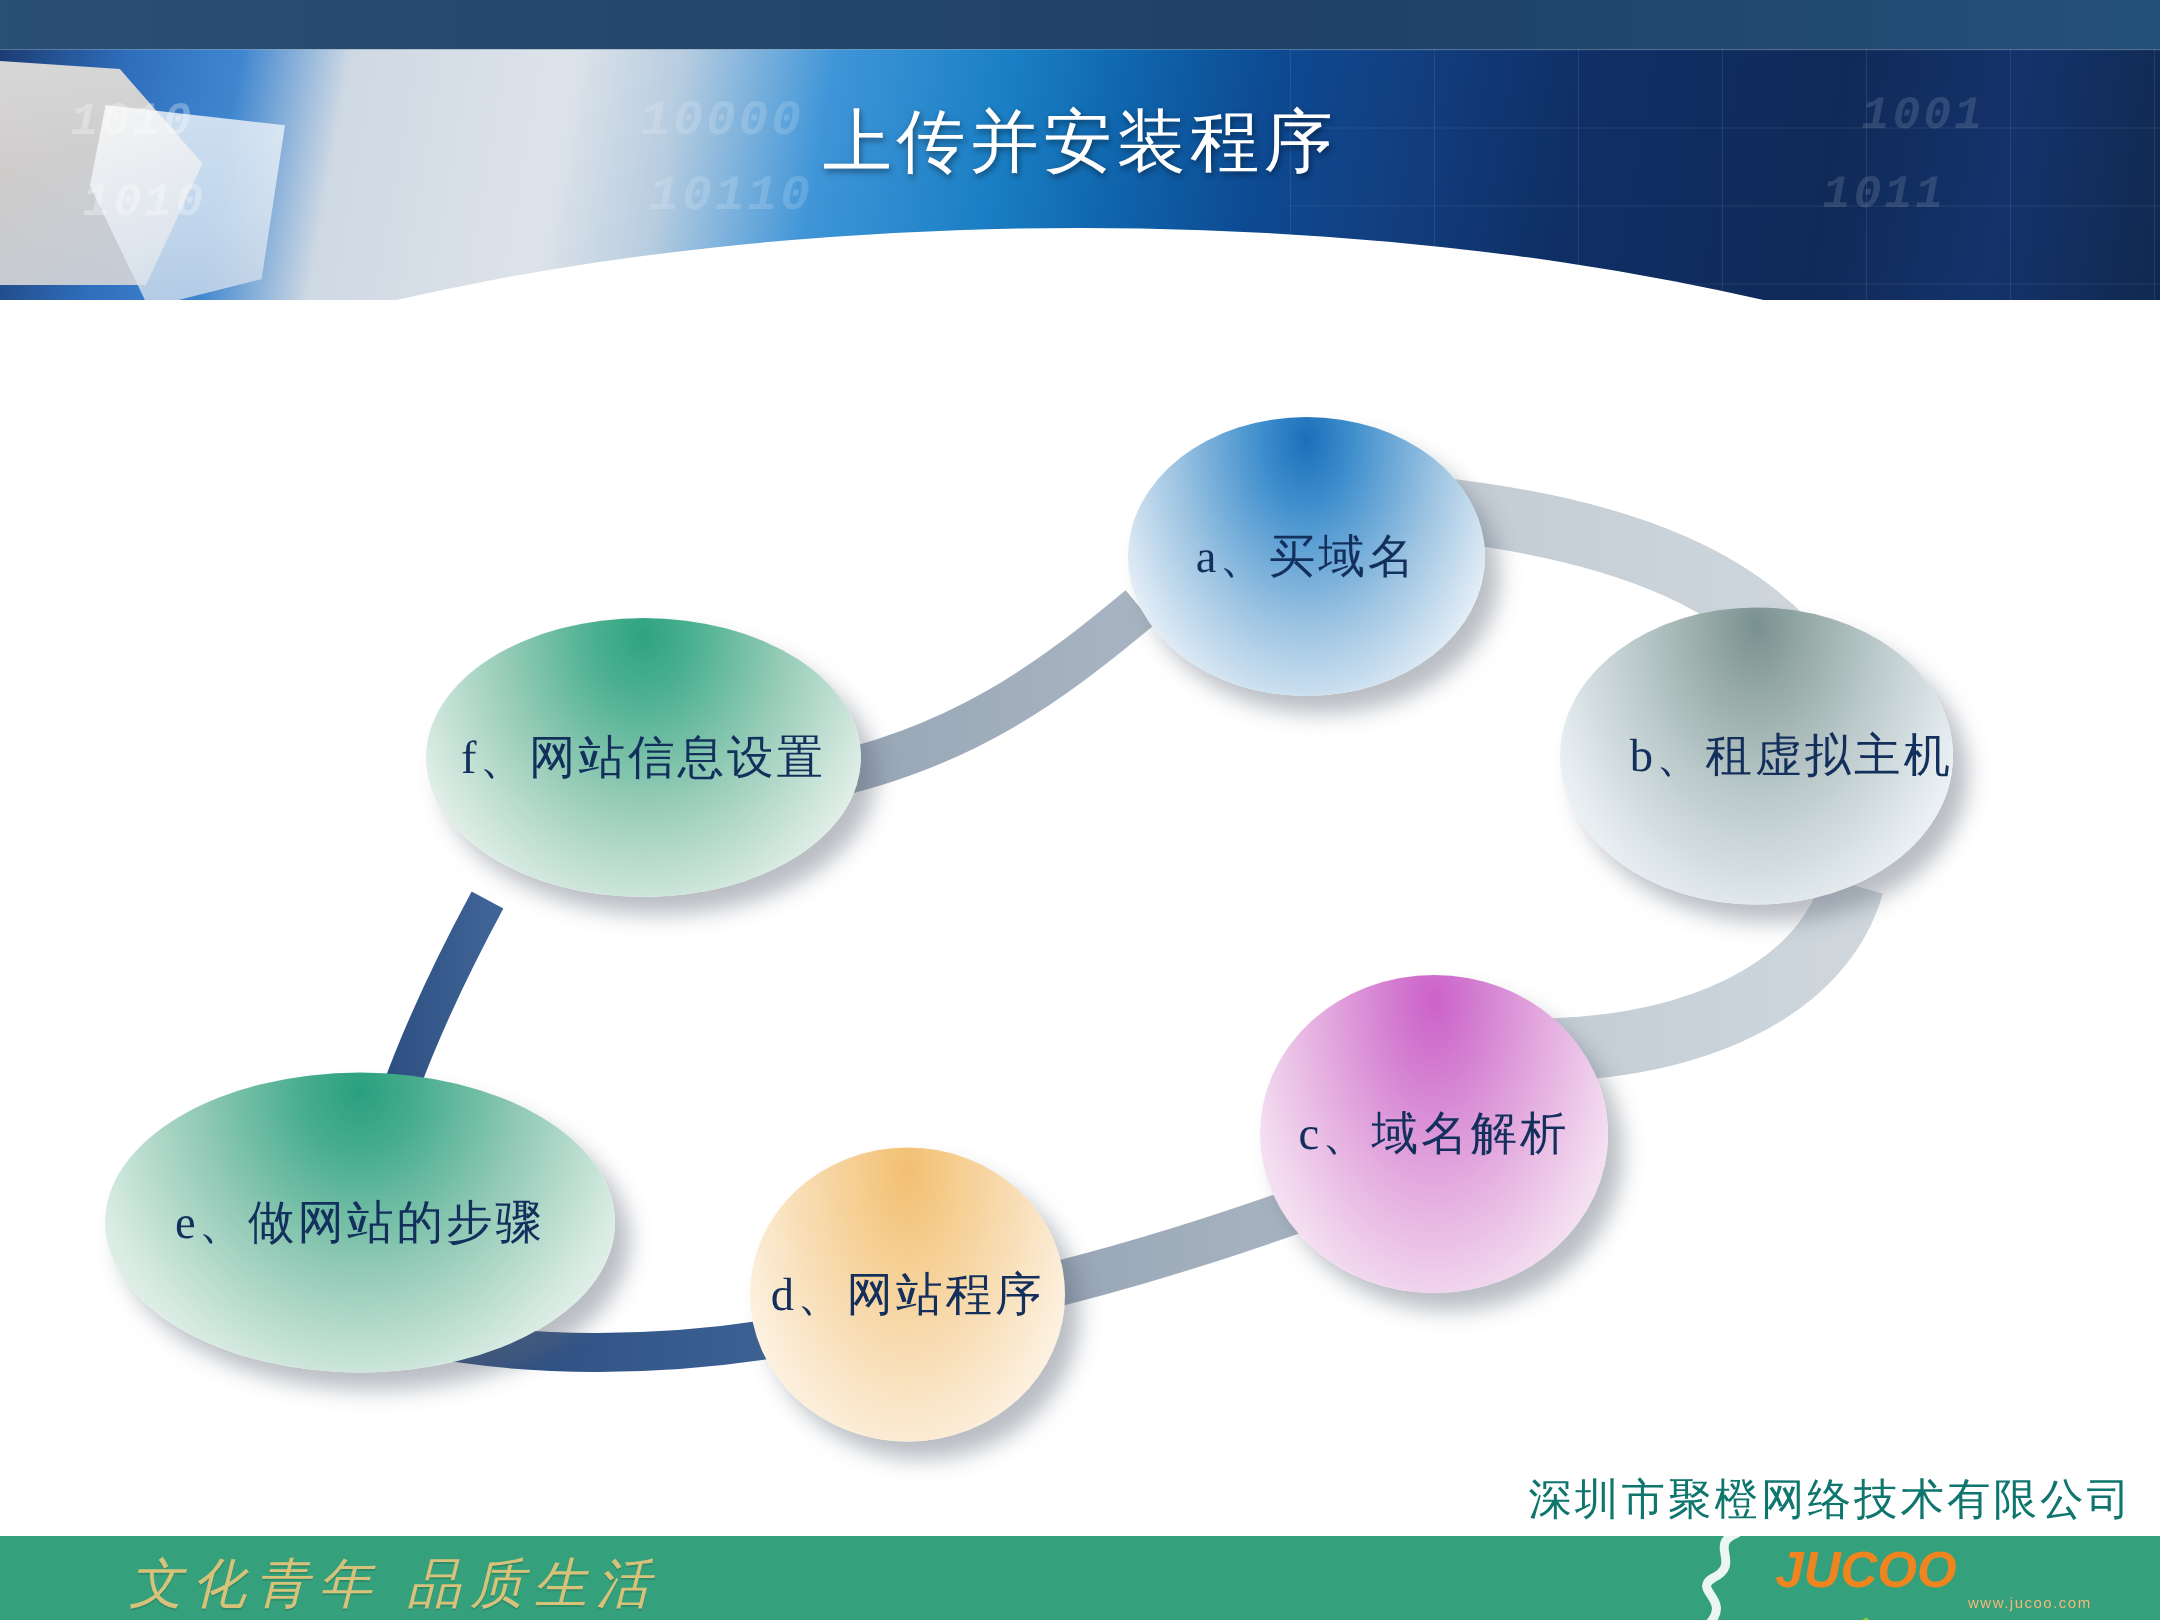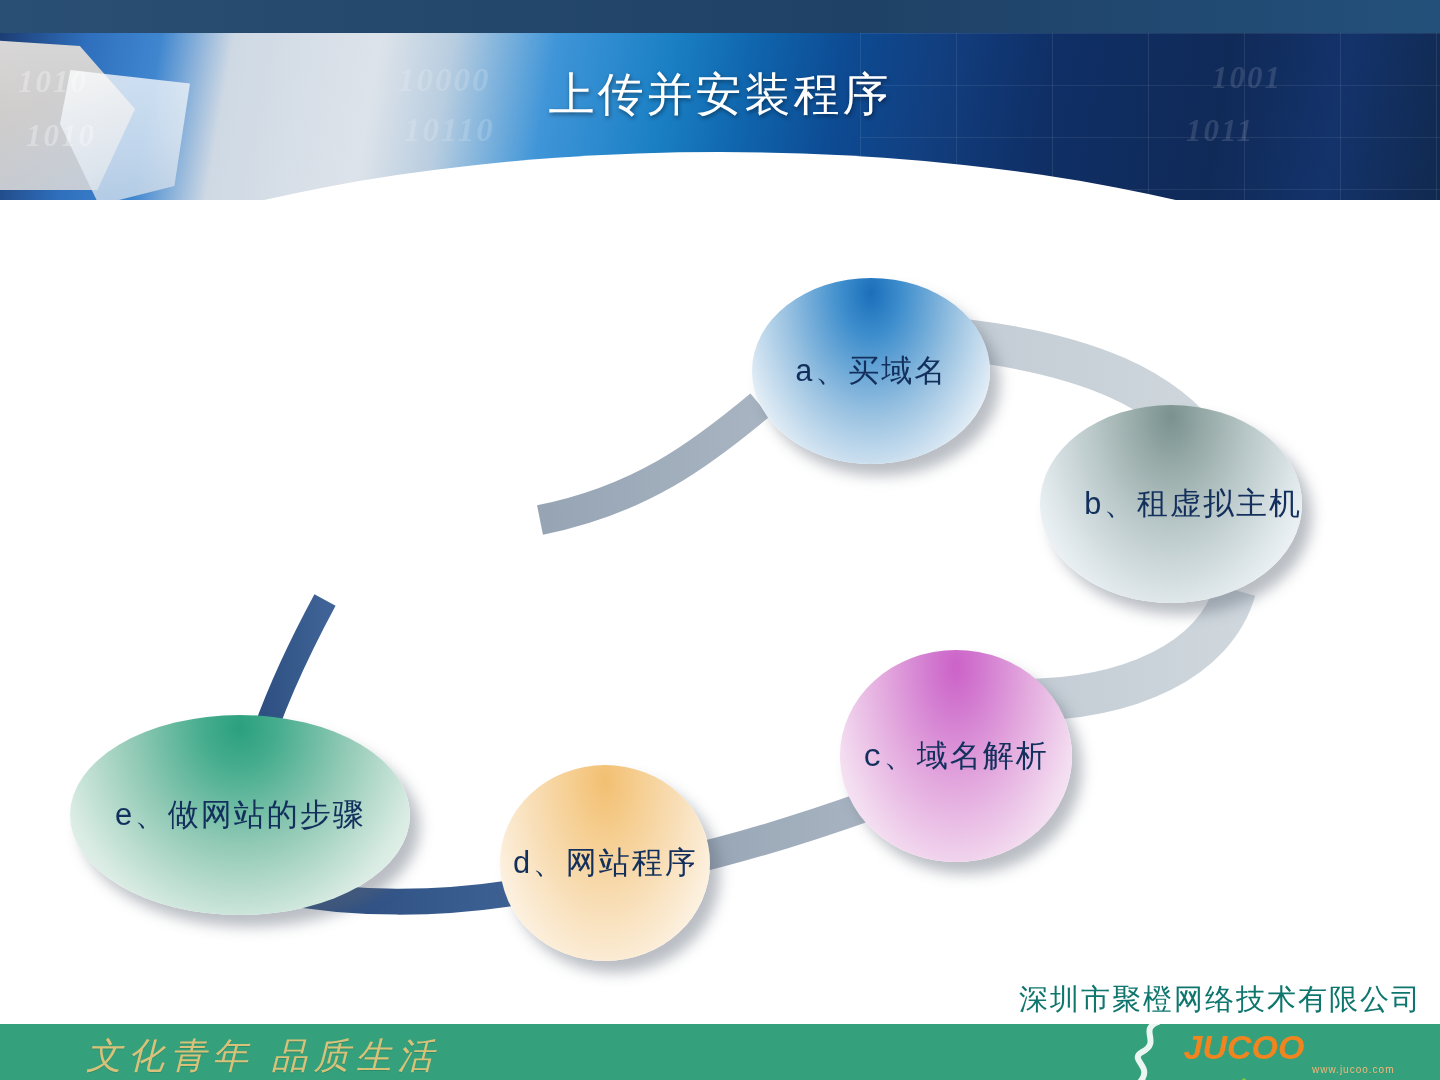--- a/index.html
+++ b/index.html
@@ -64,26 +64,27 @@
     background-image:
       linear-gradient(to right, rgba(255,255,255,0.10) 1px, transparent 1px),
       linear-gradient(to bottom, rgba(255,255,255,0.09) 1px, transparent 1px);
     background-size: 96px 100%, 100% 52px;
     opacity: .85;
   }
   
   .binary {
     position: absolute;
     color: rgba(255,255,255,0.30);
-    font-family: Liberation Serif, serif;
+    font-family: Liberation Mono, monospace;
     font-weight: bold;
     letter-spacing: 2px;
     font-style: italic;
     white-space: nowrap;
     user-select: none;
+    margin-left: 29px;
   }
   .bin1 { left: 18px;  top: 64px;  font-size: 31px; }
   .bin2 { left: 26px;  top: 118px; font-size: 31px; }
   .bin3 { left: 398px; top: 62px;  font-size: 33px; color: rgba(255,255,255,0.16); }
   .bin4 { left: 404px; top: 112px; font-size: 33px; color: rgba(255,255,255,0.16); }
   .bin5 { left: 1212px; top: 60px; font-size: 31px; color: rgba(255,255,255,0.13); }
   .bin6 { left: 1186px; top: 113px; font-size: 31px; color: rgba(255,255,255,0.13); }
 
   
   .hand-shape {
@@ -134,21 +135,21 @@
   }
   .ribbons { position: absolute; left: 0; top: 0; width: 1440px; height: 800px; }
 
   .node {
     position: absolute;
     border-radius: 50%;
     display: flex;
     align-items: center;
     justify-content: center;
     color: #13305c;
-    font-family: Liberation Mono, monospace;
+    font-family: Liberation Serif, serif;
     letter-spacing: 2px;
     white-space: nowrap;
     box-shadow: 10px 12px 14px rgba(90,100,115,.42);
   }
   .node span { pointer-events: none; }
 
   
   #node-a {
     left: 752px; top: 78px;
     width: 238px; height: 186px;
@@ -326,20 +327,23 @@
     </div>
     <div class="node" id="node-c">
       <span>c、域名解析</span>
     </div>
     <div class="node" id="node-d">
       <span>d、网站程序</span>
     </div>
     <div class="node" id="node-e">
       <span>e、做网站的步骤</span>
     </div>
+    <div class="node" id="node-f">
+      <span>f、网站信息设置</span>
+    </div>
   </div>
 
   <div class="company-line">深圳市聚橙网络技术有限公司</div>
 
   <div class="footer-bar">
     <div class="tagline">文化青年   品质生活</div>
 
     <svg class="swirl" viewBox="0 0 40 64">
       <path d="M30,2 C10,10 34,22 14,32 C0,40 26,46 12,62" stroke="#ffffff" stroke-width="6" fill="none" stroke-linecap="round" opacity="0.9"></path>
     </svg>

